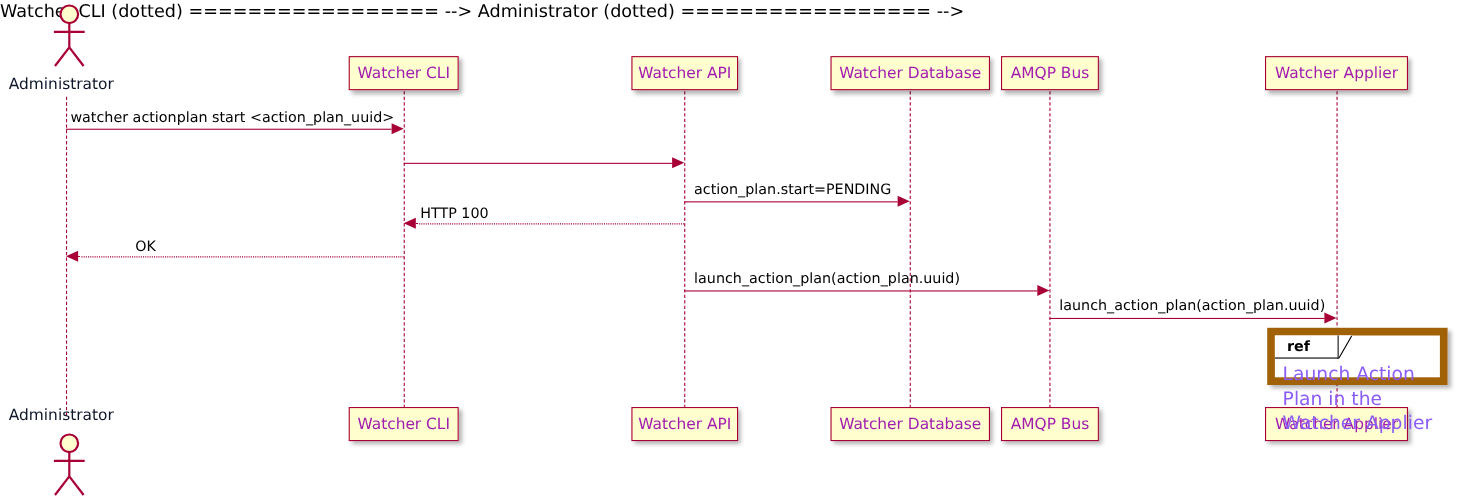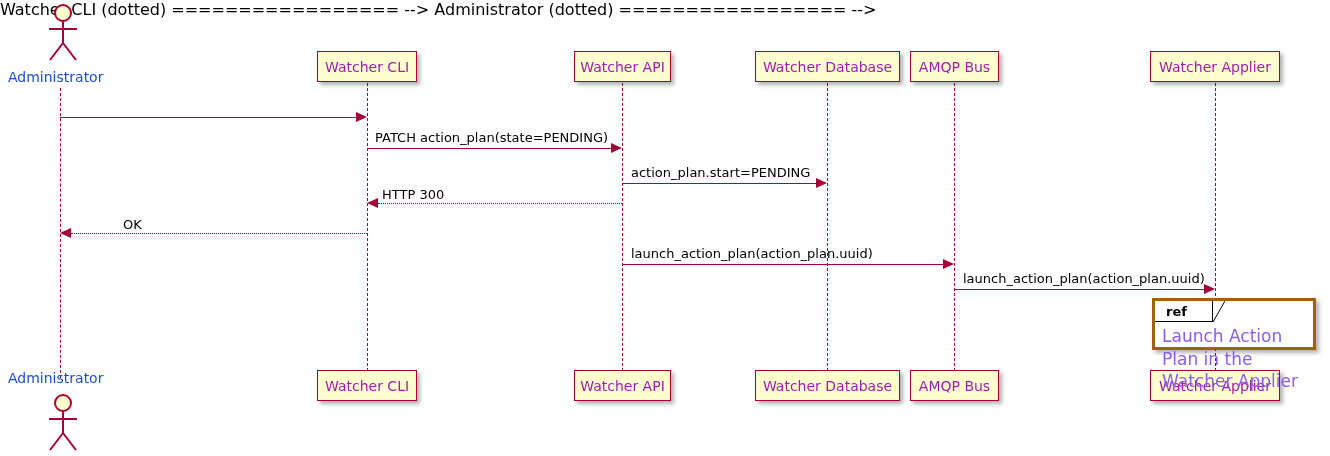--- a/index.html
+++ b/index.html
@@ -40,21 +40,21 @@
     box-shadow: 3px 3px 4px rgba(0,0,0,0.30);
     padding: 0 9px;
   }
   
   .actor {
     position: absolute;
   }
   .actor-label {
     position: absolute;
     font-size: 14px;
-    color: #1d4ed8;
+    color: #0f172a;
     white-space: nowrap;
     line-height: 1;
   }
   
   .msg-line {
     position: absolute;
     height: 0;
     border-top: 1px solid #A80036;
   }
   .msg-line.dotted {
@@ -78,21 +78,21 @@
     font-size: 13px;
     color: #000000;
     white-space: nowrap;
     line-height: 1;
   }
   
   .ref-box {
     position: absolute;
     box-sizing: border-box;
     background: #FFFFFF;
-    border: 3px solid #a16207;
+    border: 7px solid #a16207;
     box-shadow: 3px 3px 4px rgba(0,0,0,0.30);
   }
   .ref-tab {
     position: absolute;
     left: 0;
     top: 0;
     height: 21px;
     box-sizing: border-box;
     border-right: 1px solid #000000;
     border-bottom: 1px solid #000000;
@@ -172,35 +172,35 @@
 
   <div class="participant" style="left:755px; top:370px; width:145px; height:31px;">Watcher Database</div>
 
   <div class="participant" style="left:910px; top:370px; width:89px; height:31px;">AMQP Bus</div>
 
   <div class="participant" style="left:1150px; top:370px; width:130px; height:31px;">Watcher Applier</div>
 
   
   <div class="msg-line" style="left:60px; top:117px; width:296px;"></div>
   <div class="arrow-head right" style="left:356px; top:112px;"></div>
+  <div class="msg-label" style="left:64px; top:101px;">watcher actionplan start &lt;action_plan_uuid&gt;</div>
 
   
   <div class="msg-line" style="left:367px; top:148px; width:244px;"></div>
   <div class="arrow-head right" style="left:611px; top:143px;"></div>
-  <div class="msg-label" style="left:375px; top:131px;">PATCH action_plan(state=PENDING)</div>
 
   
   <div class="msg-line" style="left:622px; top:183px; width:194px;"></div>
   <div class="arrow-head right" style="left:816px; top:178px;"></div>
   <div class="msg-label" style="left:631px; top:166px;">action_plan.start=PENDING</div>
 
    Watcher CLI (dotted) ================= --&gt;
   <div class="msg-line dotted" style="left:378px; top:203px; width:244px;"></div>
   <div class="arrow-head left" style="left:367px; top:198px;"></div>
-  <div class="msg-label" style="left:382px; top:188px;">HTTP 300</div>
+  <div class="msg-label" style="left:382px; top:188px;">HTTP 100</div>
 
    Administrator (dotted) ================= --&gt;
   <div class="msg-line dotted" style="left:71px; top:233px; width:296px;"></div>
   <div class="arrow-head left" style="left:60px; top:228px;"></div>
   <div class="msg-label" style="left:75px; top:218px;margin-left:48px;">OK</div>
 
   
   <div class="msg-line" style="left:622px; top:264px; width:321px;"></div>
   <div class="arrow-head right" style="left:943px; top:259px;"></div>
   <div class="msg-label" style="left:631px; top:247px;">launch_action_plan(action_plan.uuid)</div>

